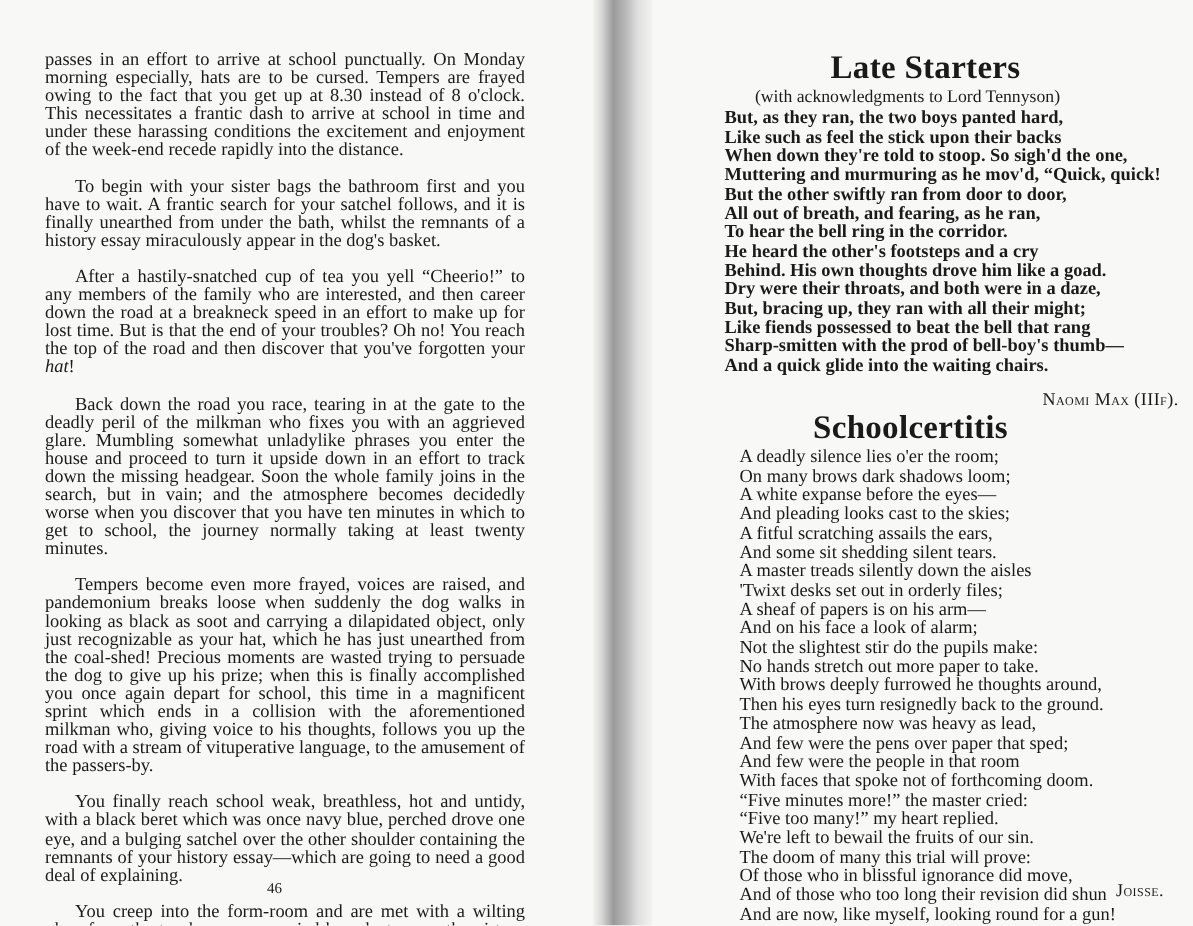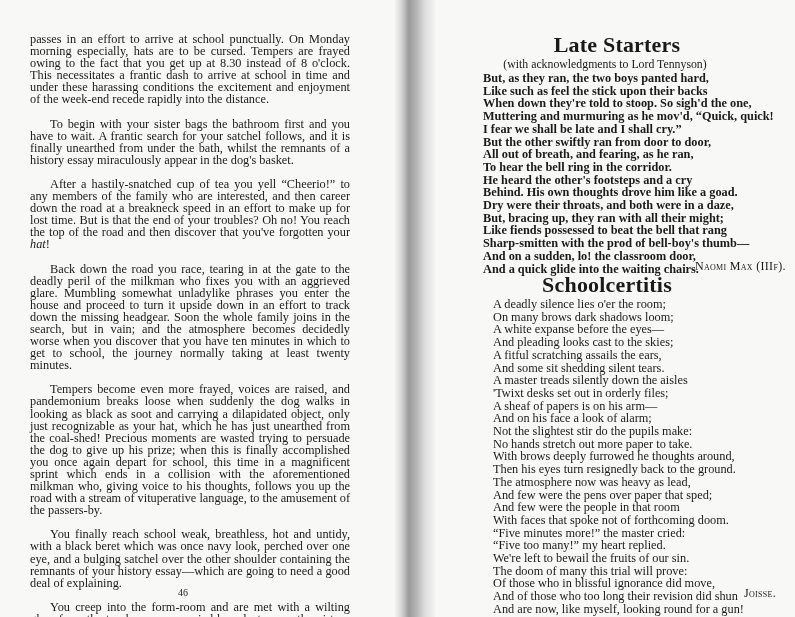--- a/index.html
+++ b/index.html
@@ -62,47 +62,45 @@
 <body>
 
 <div class="spread">
   <div class="page-left">
     <div class="prose">
       <p class="cont">passes in an effort to arrive at school punctually.  On Monday morning especially, hats are to be cursed.  Tempers are frayed owing to the fact that you get up at 8.30 instead of 8 o'clock.  This necessitates a frantic dash to arrive at school in time and under these harassing conditions the excitement and enjoyment of the week-end recede rapidly into the distance.</p>
       <p>To begin with your sister bags the bathroom first and you have to wait.  A frantic search for your satchel follows, and it is finally unearthed from under the bath, whilst the remnants of a history essay miraculously appear in the dog's basket.</p>
       <p><span>After a hastily-snatched cup of tea you yell “Cheerio!” to any members of the family who are interested, and then career down the road at a breakneck speed in an effort to make up for lost time. But is that the end of your troubles?  Oh no!  You reach the top of the road and then discover that you've forgotten your</span> <em>hat</em><span>!</span></p>
       <p>Back down the road you race, tearing in at the gate to the deadly peril of the milkman who fixes you with an aggrieved glare. Mumbling somewhat unladylike phrases you enter the house and proceed to turn it upside down in an effort to track down the missing headgear.  Soon the whole family joins in the search, but in vain; and the atmosphere becomes decidedly worse when you discover that you have ten minutes in which to get to school, the journey normally taking at least twenty minutes.</p>
       <p>Tempers become even more frayed, voices are raised, and pandemonium breaks loose when suddenly the dog walks in looking as black as soot and carrying a dilapidated object, only just recognizable as your hat, which he has just unearthed from the coal-shed! Precious moments are wasted trying to persuade the dog to give up his prize; when this is finally accomplished you once again depart for school, this time in a magnificent sprint which ends in a collision with the aforementioned milkman who, giving voice to his thoughts, follows you up the road with a stream of vituperative language, to the amusement of the passers-by.</p>
-      <p>You finally reach school weak, breathless, hot and untidy, with a black beret which was once navy look, perched over one eye, and a bulging satchel over the other shoulder containing the remnants of your history essay—which are going to need a good deal of explaining.</p>
+      <p>You finally reach school weak, breathless, hot and untidy, with a black beret which was once navy blue, perched drove one eye, and a bulging satchel over the other shoulder containing the remnants of your history essay—which are going to need a good deal of explaining.</p>
       <p><span>You creep into the form-room and are met with a wilting glare from the teacher, accompanied by a lecture on the virtues of punctuality.  You sink dejectedly into a chair wondering if your hat was really worth all that trouble, and resolving henceforth to sleep with it under your pillow.</span></p>
     </div>
     <div class="page-num">46</div>
   </div>
 
   <div class="gutter"></div>
 
   <div class="page-right">
     <div class="poem-title t1">Late  Starters</div>
     <div class="subtitle">(with acknowledgments to Lord Tennyson)</div>
     <div class="poem p1" id="poem1">
         <span class="line">But, as they ran, the two boys panted hard,</span>
         <span class="line">Like such as feel the stick upon their backs</span>
         <span class="line">When down they're told to stoop.  So sigh'd the one,</span>
         <span class="line">Muttering and murmuring as he mov'd, “Quick, quick!</span>
-        <span class="line">I fear we shall be late and I shall cry.”</span>
         <span class="line">But the other swiftly ran from door to door,</span>
         <span class="line">All out of breath, and fearing, as he ran,</span>
         <span class="line">To hear the bell ring in the corridor.</span>
         <span class="line">He heard the other's footsteps and a cry</span>
         <span class="line">Behind.  His own thoughts drove him like a goad.</span>
         <span class="line">Dry were their throats, and both were in a daze,</span>
         <span class="line">But, bracing up, they ran with all their might;</span>
         <span class="line">Like fiends possessed to beat the bell that rang</span>
         <span class="line">Sharp-smitten with the prod of bell-boy's thumb—</span>
-        <span class="line">And on a sudden, lo! the classroom door,</span>
         <span class="line">And a quick glide into the waiting chairs.</span>
       </div>
     <div class="attrib a1">Naomi Max (IIIf).</div>
 
     <div class="poem-title t2">Schoolcertitis</div>
     <div class="poem p2" id="poem2">
         <span class="line">A deadly silence lies o'er the room;</span>
         <span class="line">On many brows dark shadows loom;</span>
         <span class="line">A white expanse before the eyes—</span>
         <span class="line">And pleading looks cast to the skies;</span>

